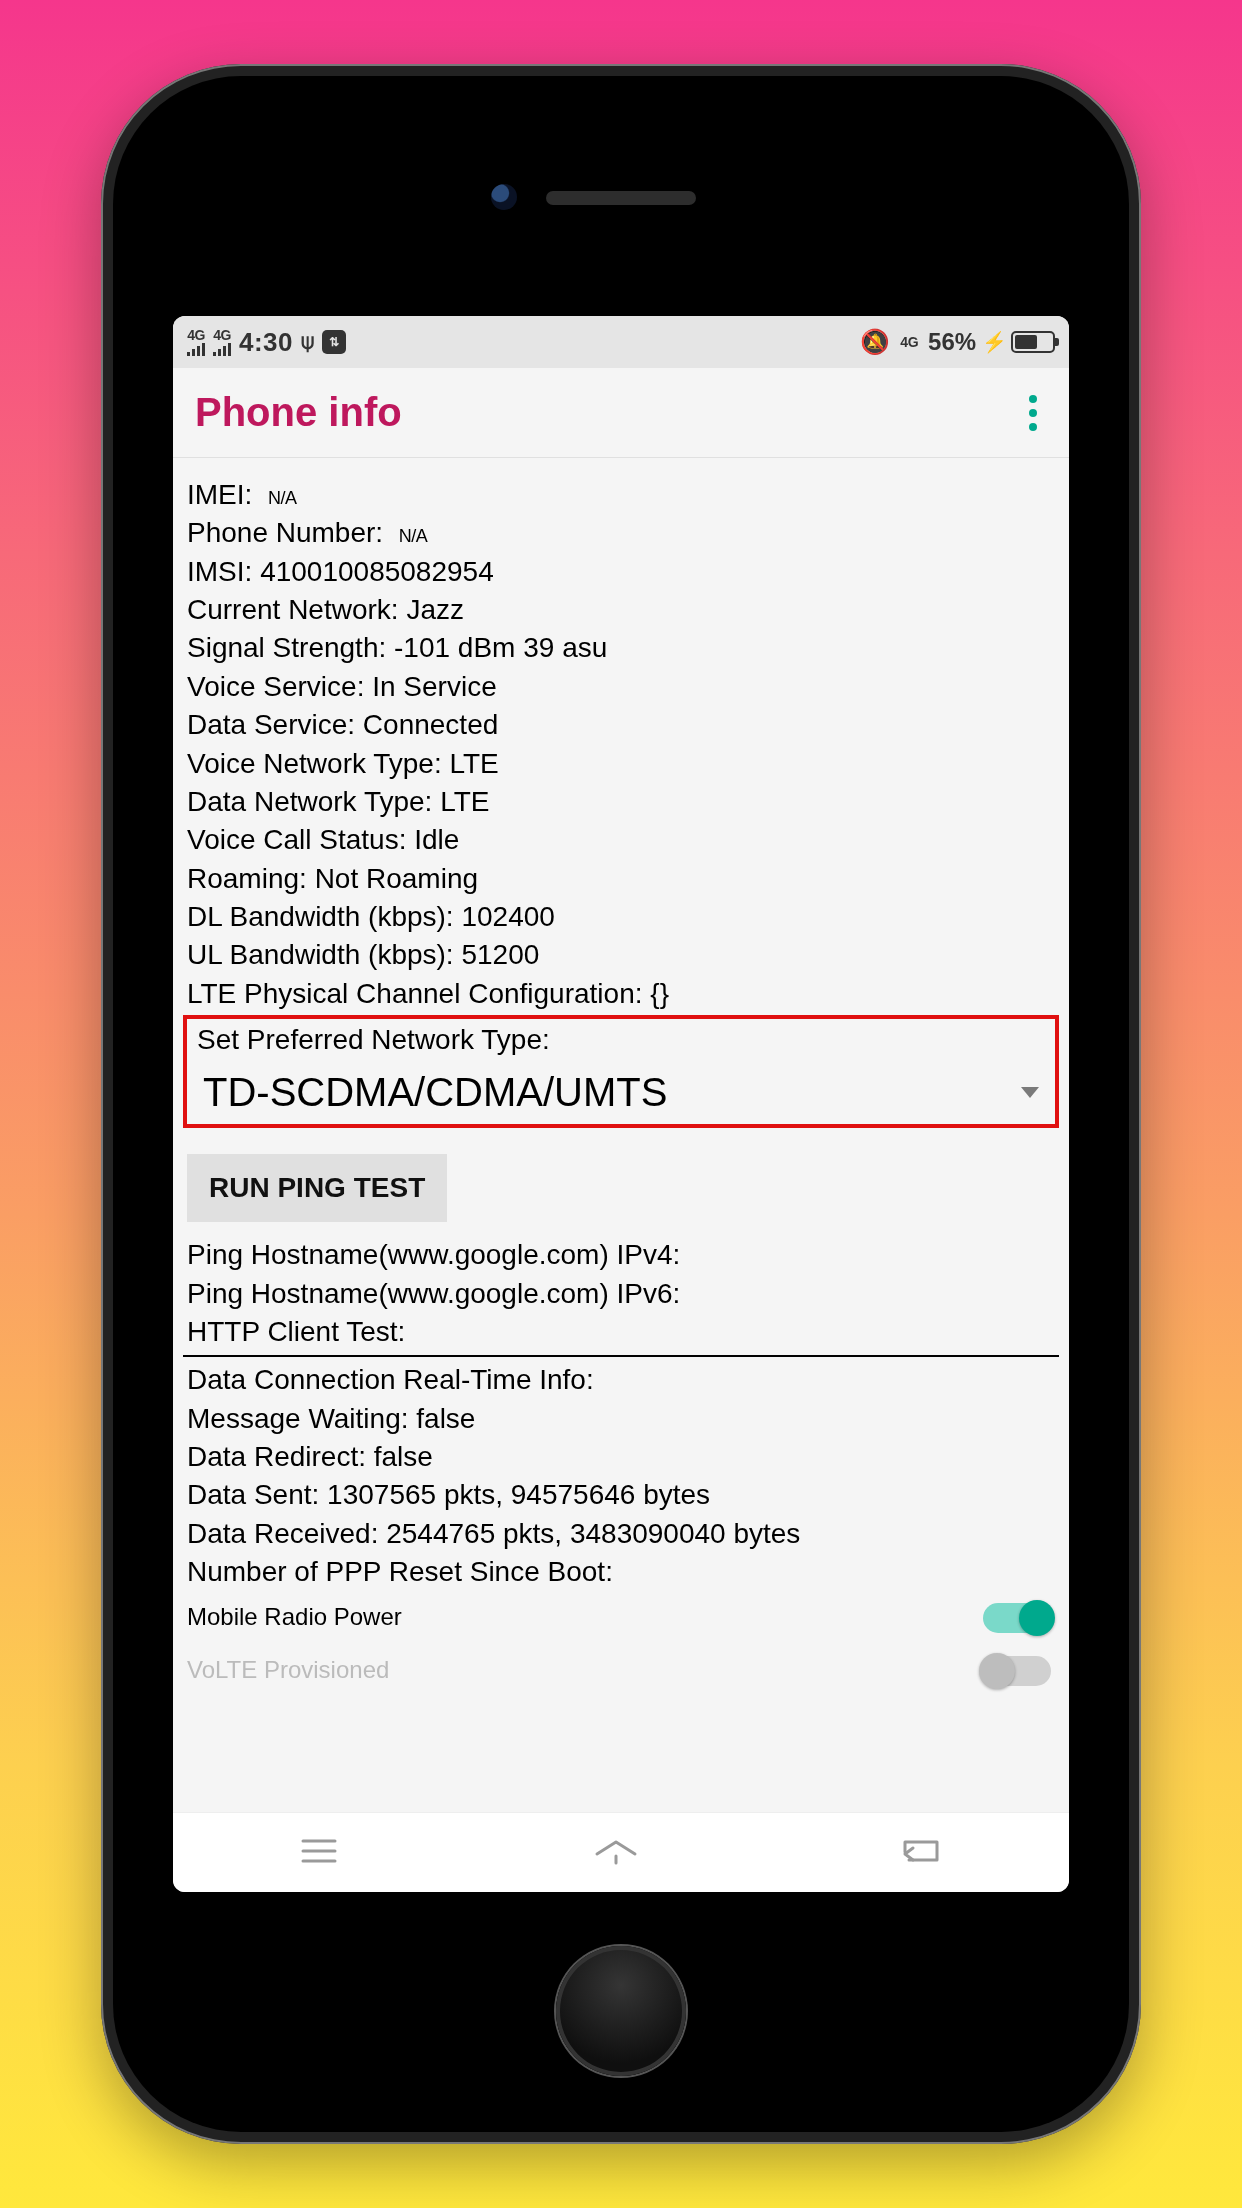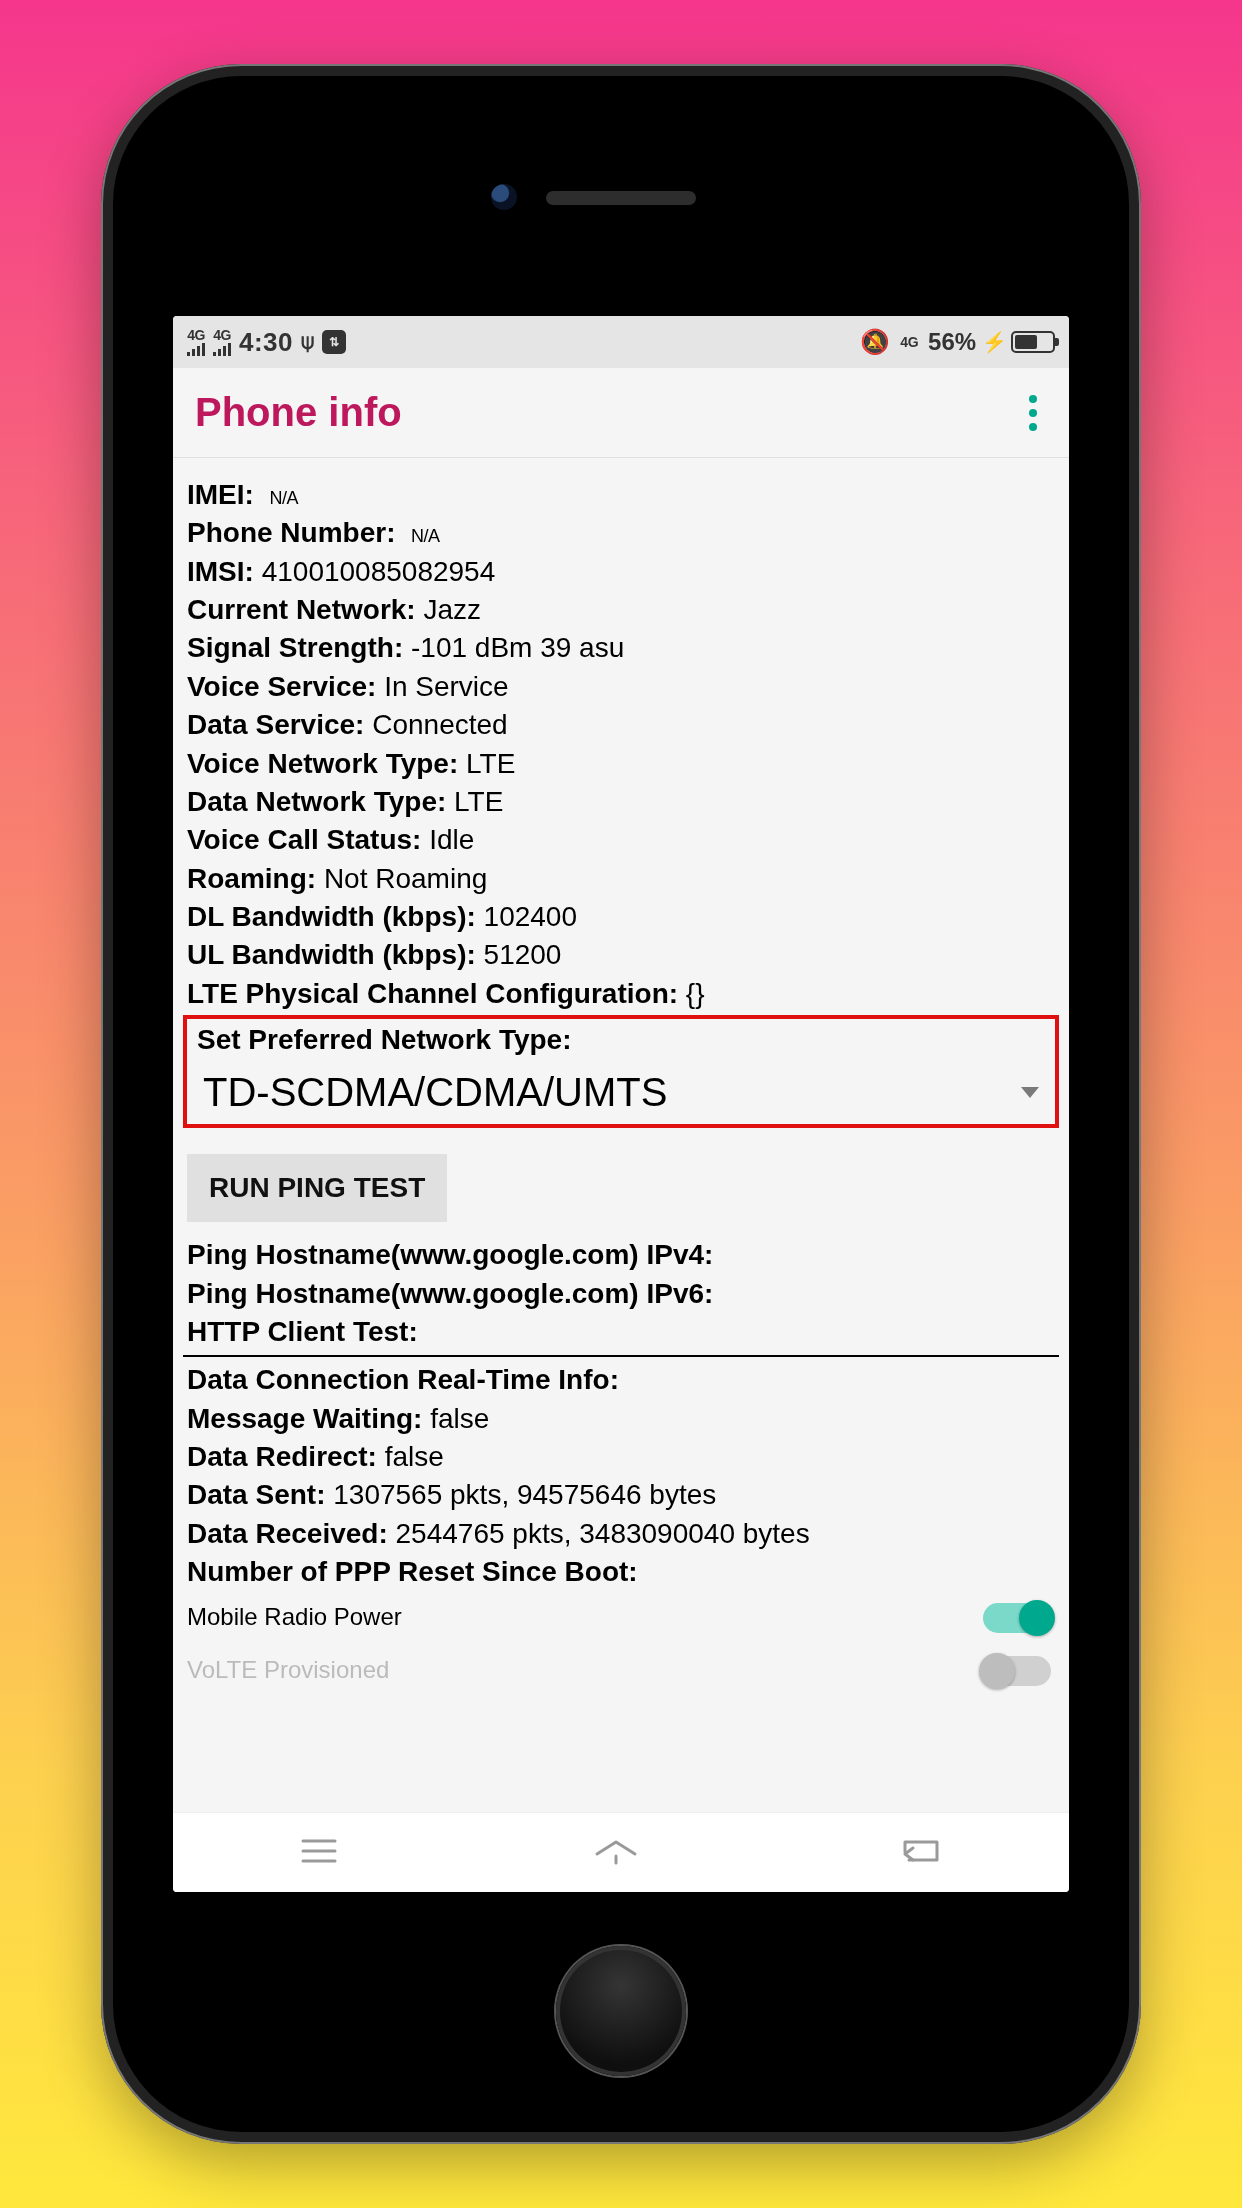--- a/index.html
+++ b/index.html
@@ -61,21 +61,21 @@
     box-shadow: inset 0 0 0 4px #333, 0 0 0 2px #555;
   }
   .screen {
     position: absolute;
     top: 240px;
     left: 60px;
     right: 60px;
     bottom: 240px;
     background: #f5f5f5;
     overflow: hidden;
-    border-radius: 4px;
+    border-radius: 12px;
   }
   
   .status-bar {
     height: 52px;
     background: #e5e5e5;
     display: flex;
     align-items: center;
     padding: 0 14px;
     font-size: 24px;
     color: #333;
@@ -107,21 +107,21 @@
     align-items: center;
     padding: 0 22px;
     border-bottom: 1px solid #e0e0e0;
   }
   .app-title { color: #be185d; font-size: 40px; font-weight: 800; }
   .overflow-menu { margin-left: auto; display: flex; flex-direction: column; gap: 6px; padding: 10px; cursor:pointer;}
   .overflow-menu span { width: 8px; height: 8px; background: #00a98d; border-radius: 50%; }
   
   .content { padding: 18px 10px; font-size: 28px; color: #000; line-height: 1.37; }
   .row { padding: 0 4px; }
-  .label { font-weight: 700; }
+  .label { font-weight: 400; }
   .value { font-weight: 400; }
   .na { font-size: 18px; font-weight: 400; letter-spacing: -0.5px; }
   .highlight-box {
     border: 4px solid #e01010;
     padding: 2px 6px 2px 6px;
     margin: 2px 0 14px 0;
   }
   .select-row {
     display:flex; align-items:center;
     padding: 6px 10px 2px 10px;

